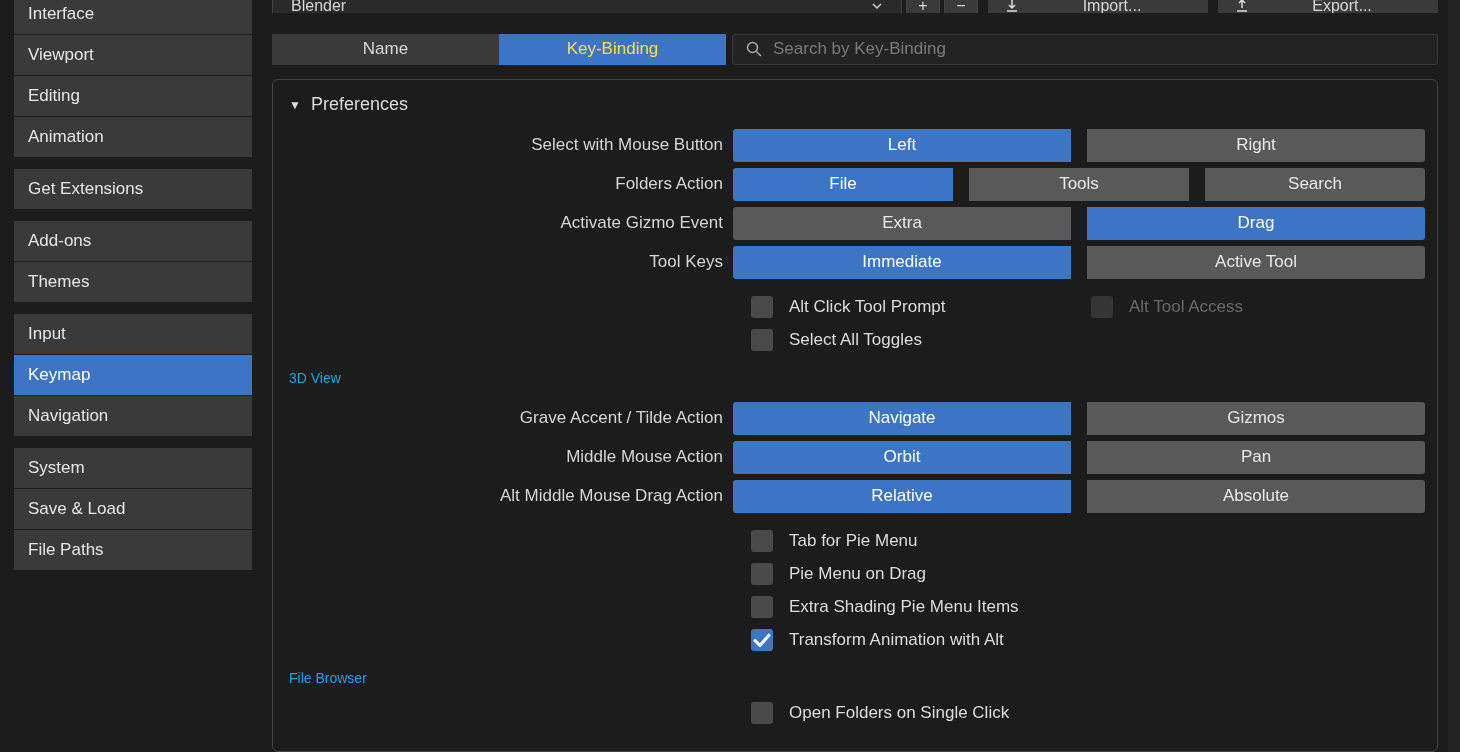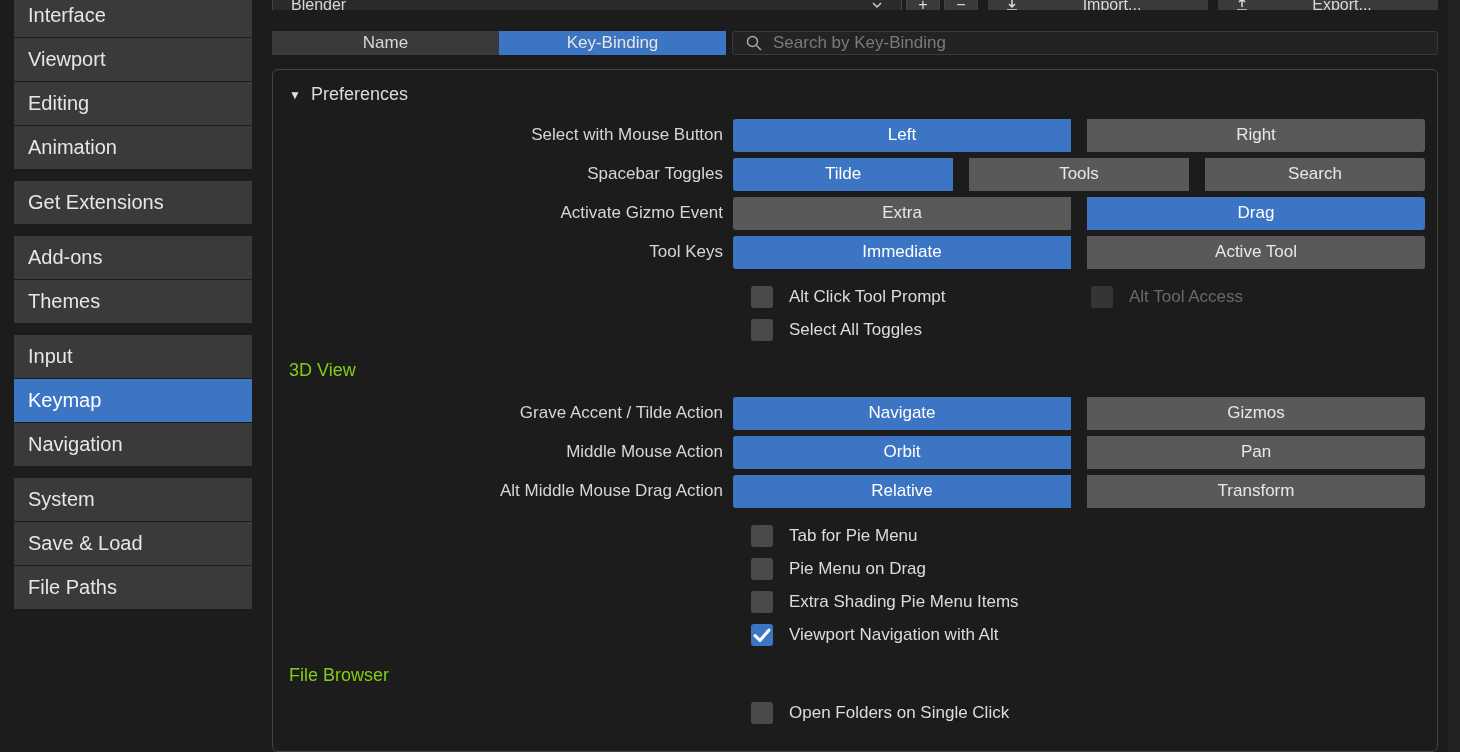--- a/index.html
+++ b/index.html
@@ -1,31 +1,31 @@
 <!DOCTYPE html>
 <html><head>
 <meta charset="utf-8">
 <style>
   * { box-sizing: border-box; margin: 0; padding: 0; font-family: -apple-system, BlinkMacSystemFont, "Segoe UI", sans-serif; }
   body { background: #1c1c1c; color: #d8d8d8; font-size: 16px; width: 1460px; height: 752px; overflow: hidden; display: flex; }
   .sidebar { width: 262px; padding: 0 10px 0 14px; display: flex; flex-direction: column; gap: 12px; }
   .sidebar-group { display: flex; flex-direction: column; gap: 1px; }
-  .sidebar-item { background: #3a3a3a; color: #e6e6e6; padding: 10px 14px; cursor: pointer; font-size: 20px; }
+  .sidebar-item { background: #3a3a3a; color: #e6e6e6; padding: 10px 14px; cursor: pointer; font-size: 17px; }
   .sidebar-item.partial { padding-top: 4px; }
   .sidebar-item.active { background: #3d75c5; color: #fff; }
   .main { flex: 1; padding: 0 10px 0 10px; display: flex; flex-direction: column; }
   .toprow { display: flex; gap: 10px; align-items: center; height: 14px; overflow: hidden; }
   .preset-wrap { flex: 1; display: flex; gap: 4px; }
   .preset { background: #2a2a2a; border: 1px solid #444; border-radius: 3px; padding: 6px 18px; display: flex; align-items: center; gap: 10px; flex:1; }
   .preset svg { margin-left: auto; }
   .sq { width: 34px; height: 34px; background: #3a3a3a; border: 1px solid #444; border-radius: 3px; display:flex; align-items:center; justify-content:center; color:#ddd; }
   .io-btn { width: 220px; height: 34px; background: #3a3a3a; border-radius: 3px; display:flex; align-items:center; gap:12px; padding:0 16px; }
   .tabrow { display: flex; gap: 0; margin-top: 21px; height: 34px; }
   .tab { flex: 0 0 227px; background: #3a3a3a; display:flex; align-items:center; justify-content:center; cursor:pointer; font-size:17px; }
-  .tab.active { background: #3d75c5; color:#e5e5e5; }
+  .tab.active { background: #3d75c5; color:#fde047; }
   .search-wrap { flex:1; display:flex; align-items:center; background:#232323; border:1px solid #3a3a3a; border-radius:3px; padding:0 12px; gap:10px; margin-left:6px; }
   .search-wrap input { background:transparent; border:none; outline:none; color:#fde047; font-size:17px; flex:1; }
   .search-wrap input::placeholder { color:#7a7a7a; }
   .content-panel { margin-top: 14px; border: 1px solid #444; border-radius: 6px; padding: 14px 12px 22px 12px; display:flex; flex-direction:column; }
   .section-header { display:flex; align-items:center; gap:10px; color:#dcdcdc; font-size:18px; padding-left:4px; }
   .tri { font-size: 12px; color:#ddd; }
   .row { display:flex; align-items:center; height:36px; margin-top:0; }
   .row + .row { margin-top: 0px; }
   .label-col { width: 448px; text-align:right; padding-right: 10px; color:#d6d6d6; font-size:17px; }
   .toggle-group { display:flex; flex:1; gap:16px; }
@@ -33,21 +33,21 @@
   .toggle-btn.active { background:#3d75c5; color:#fff; }
   .toggle-btn.first { border-top-left-radius:3px; border-bottom-left-radius:3px; }
   .toggle-btn.last { border-top-right-radius:3px; border-bottom-right-radius:3px; }
   .check-row { display:flex; align-items:center; height:33px; padding-left:466px; gap:10px; }
   .check-pair { display:flex; gap:16px; align-items:center; width:330px; }
   .checkbox { width:22px; height:22px; background:#4a4a4a; border-radius:3px; display:flex; align-items:center; justify-content:center; cursor:pointer; flex-shrink:0; }
   .checkbox.checked { background:#3d75c5; }
   .checkbox.disabled { background:#353535; }
   .check-label { font-size:17px; color:#dcdcdc; }
   .check-label.disabled { color:#6a6a6a; }
-  .subhead { color:#84cc16; font-size:18px; padding:14px 0 14px 4px; }
+  .subhead { color:#0ea5e9; font-size:14px; padding:14px 0 14px 4px; }
   .rows-block { display:flex; flex-direction:column; gap:3px; margin-top:12px; }
   .right-edge { width: 12px; background: #222; }
 </style>
 </head>
 <body>
 
 <div class="sidebar">
   <div class="sidebar-group">
     <div class="sidebar-item partial">Interface</div>
     <div class="sidebar-item">Viewport</div>
@@ -120,23 +120,23 @@
 
     <div class="rows-block">
       <div class="row">
         <div class="label-col">Select with Mouse Button</div>
         <div class="toggle-group">
           <div class="toggle-btn active first">Left</div>
           <div class="toggle-btn last">Right</div>
         </div>
       </div>
       <div class="row">
-        <div class="label-col">Spacebar Toggles</div>
-        <div class="toggle-group">
-          <div class="toggle-btn active first">Tilde</div>
+        <div class="label-col">Folders Action</div>
+        <div class="toggle-group">
+          <div class="toggle-btn active first">File</div>
           <div class="toggle-btn">Tools</div>
           <div class="toggle-btn last">Search</div>
         </div>
       </div>
       <div class="row">
         <div class="label-col">Activate Gizmo Event</div>
         <div class="toggle-group">
           <div class="toggle-btn first">Extra</div>
           <div class="toggle-btn active last">Drag</div>
         </div>
@@ -182,21 +182,21 @@
         <div class="label-col">Middle Mouse Action</div>
         <div class="toggle-group">
           <div class="toggle-btn active first">Orbit</div>
           <div class="toggle-btn last">Pan</div>
         </div>
       </div>
       <div class="row">
         <div class="label-col">Alt Middle Mouse Drag Action</div>
         <div class="toggle-group">
           <div class="toggle-btn active first">Relative</div>
-          <div class="toggle-btn last">Transform</div>
+          <div class="toggle-btn last">Absolute</div>
         </div>
       </div>
     </div>
 
     <div style="height:10px"></div>
     <div class="check-row">
       <div class="check-pair" style="width:auto">
         <div class="checkbox"></div>
         <span class="check-label">Tab for Pie Menu</span>
       </div>
@@ -213,21 +213,21 @@
         <span class="check-label">Extra Shading Pie Menu Items</span>
       </div>
     </div>
     <div class="check-row">
       <div class="check-pair" style="width:auto">
         <div class="checkbox checked">
           <svg viewBox="0 0 16 16">
               <path d="M3 8.5 L6.5 12 L13 4.5" stroke="#fff" stroke-width="2.3" fill="none" stroke-linecap="round" stroke-linejoin="round"></path>
             </svg>
         </div>
-        <span class="check-label">Viewport Navigation with Alt</span>
+        <span class="check-label">Transform Animation with Alt</span>
       </div>
     </div>
 
     <div class="subhead">File Browser</div>
 
     <div class="check-row" style="margin-top:-4px">
       <div class="check-pair" style="width:auto">
         <div class="checkbox"></div>
         <span class="check-label">Open Folders on Single Click</span>
       </div>

